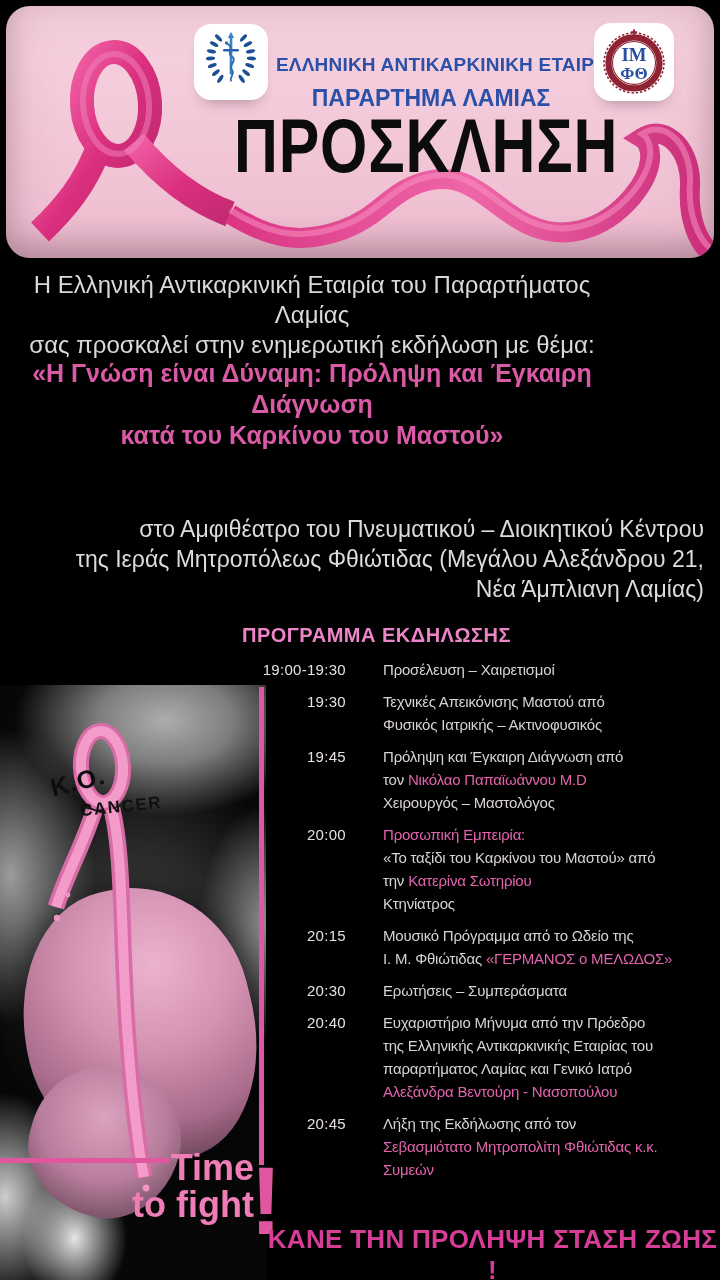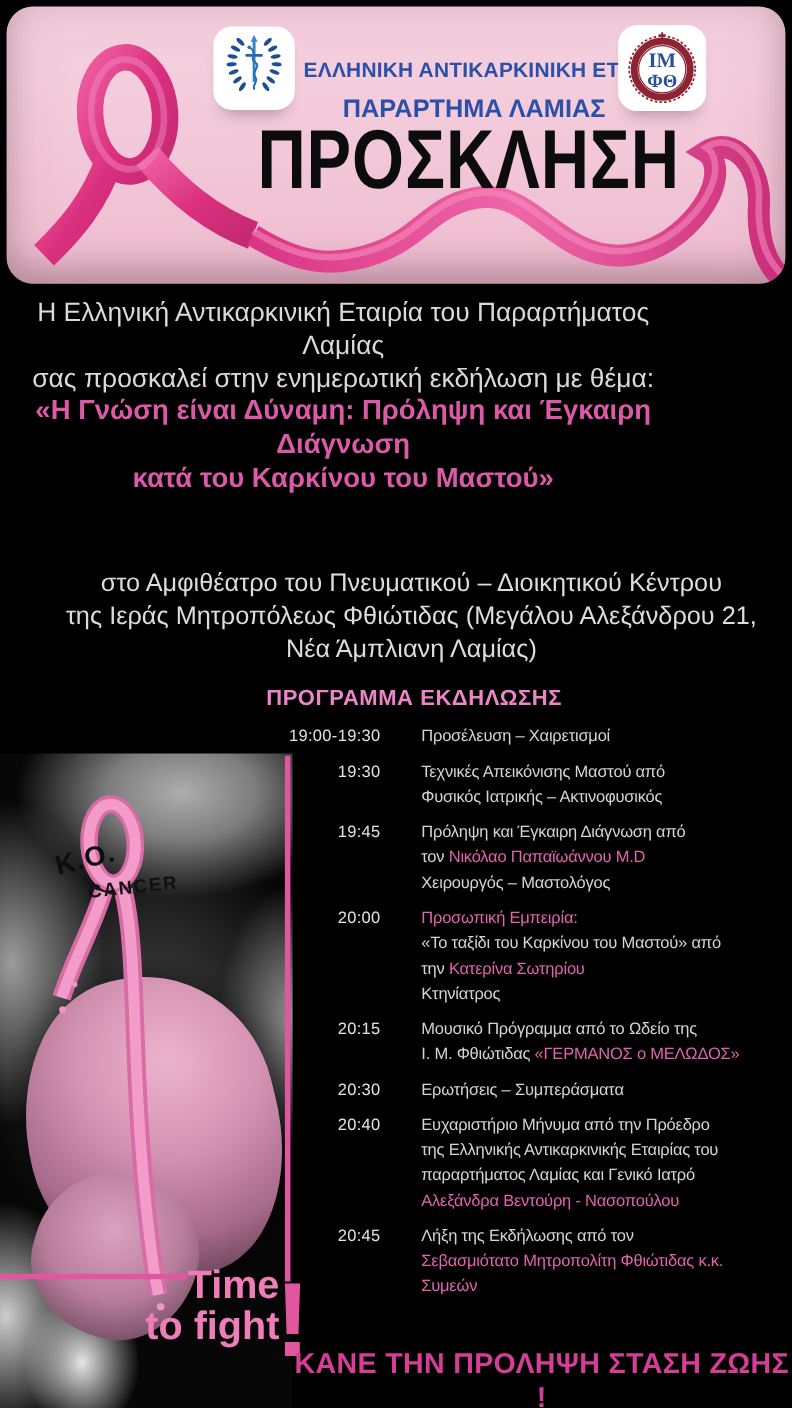--- a/index.html
+++ b/index.html
@@ -8,35 +8,35 @@
 
   
   .banner{position:absolute;left:6px;top:6px;width:708px;height:252px;border-radius:24px;
           background:linear-gradient(180deg,#f6d3e0 0%,#f2c7d7 55%,#edbccf 100%);
           box-shadow:inset 0 0 55px rgba(130,50,90,.16), inset 0 -14px 28px rgba(0,0,0,.20);
           overflow:hidden;}
   .banner-ribbons{position:absolute;left:0;top:0;width:708px;height:252px;}
   .logo{position:absolute;background:#fff;display:flex;align-items:center;justify-content:center;
         box-shadow:0 10px 14px -8px rgba(60,30,50,.35);}
   .logo-left{left:188px;top:18px;width:74px;height:76px;border-radius:17px;}
-  .logo-right{left:556px;top:17px;width:80px;height:78px;border-radius:17px;}
+  .logo-right{left:588px;top:17px;width:80px;height:78px;border-radius:17px;}
   .org-text{position:absolute;left:270px;top:48px;width:310px;text-align:center;color:#2b50a8;
             font-weight:bold;}
   .org-line1{font-size:19px;letter-spacing:.2px;white-space:nowrap;}
   .org-line2{font-size:23px;margin-top:9px;}
   .banner-title{position:absolute;left:228px;top:96px;color:#0c0c0c;font-weight:bold;
                 font-size:76px;letter-spacing:1px;transform:scaleX(.8);transform-origin:left top;
                 white-space:nowrap;}
 
   
   .txt{position:absolute;left:0;width:624px;text-align:center;}
   .intro{top:270px;color:#d9d9d9;font-size:24px;line-height:30px;}
   .theme{top:358px;color:#db5aa7;font-size:25px;font-weight:bold;line-height:31px;}
   .date-line{top:454px;color:#dd4f9f;font-size:25px;font-weight:bold;}
-  .location{position:absolute;left:44px;top:514px;width:660px;text-align:center;color:#dcdcdc;
+  .location{position:absolute;left:44px;top:514px;width:660px;text-align:right;color:#dcdcdc;
             font-size:23px;line-height:30px;}
 
   .prog-heading{position:absolute;left:242px;top:624px;color:#ec85c8;font-size:20px;
                 font-weight:bold;letter-spacing:.5px;}
   .program{position:absolute;left:236px;top:658px;width:474px;font-size:15px;}
   .prog-row{display:flex;gap:13px;margin-bottom:9px;}
   .prog-time{width:110px;flex:0 0 110px;text-align:right;color:#e6dfe3;line-height:23px;
              letter-spacing:.3px;}
   .prog-lines{flex:1;margin-left:24px;}
   .prog-line{line-height:23px;color:#d8d2d6;white-space:nowrap;letter-spacing:-.2px;}

